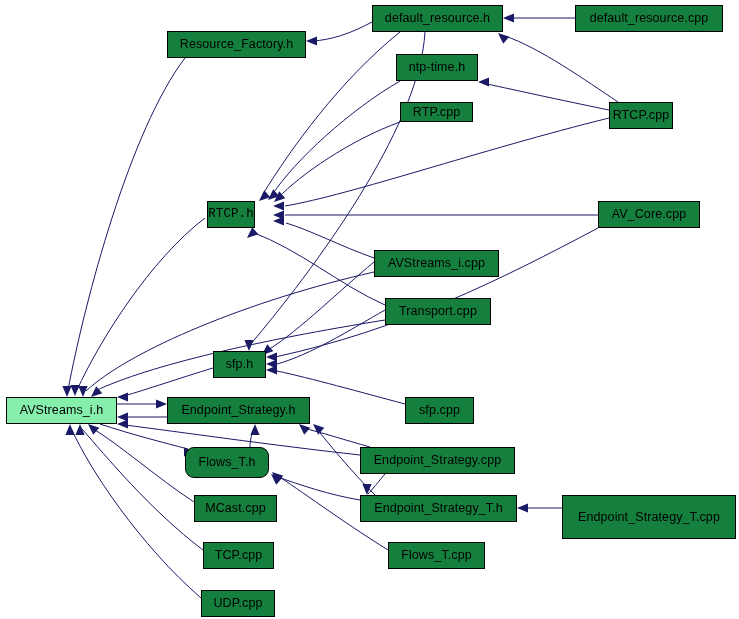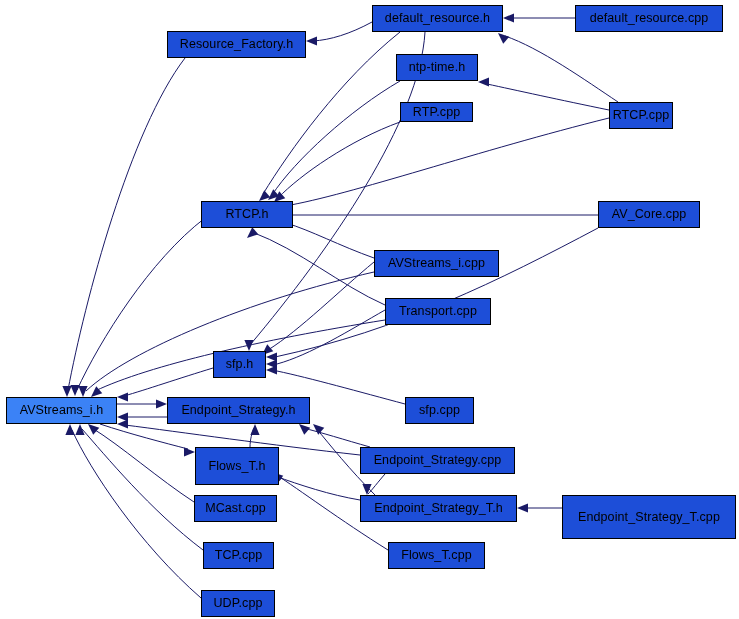--- a/index.html
+++ b/index.html
@@ -23,33 +23,33 @@
     position: absolute;
     left: 0;
     top: 0;
     width: 739px;
     height: 619px;
   }
   .node {
     position: absolute;
     box-sizing: border-box;
     border: 1px solid #000000;
-    background: #1d4ed8;
+    background: #15803d;
     color: #000000;
     font-size: 12.5px;
     line-height: 1;
     display: flex;
     align-items: center;
     justify-content: center;
     white-space: nowrap;
     letter-spacing: 0.1px;
     z-index: 5;
   }
   .node.highlight {
-    background: #3b82f6;
+    background: #86efac;
   }
   .edge-path {
     fill: none;
     stroke: #1a1a66;
     stroke-width: 1;
   }
   .edge-head {
     fill: #1a1a66;
     stroke: none;
   }
@@ -142,21 +142,21 @@
       </div>
       <div class="node" style="left: 396px; top: 54px; width: 82px; height: 27px;">
         <span>ntp-time.h</span>
       </div>
       <div class="node" style="left: 400px; top: 102px; width: 73px; height: 20px;">
         <span>RTP.cpp</span>
       </div>
       <div class="node" style="left: 609px; top: 102px; width: 64px; height: 27px;">
         <span>RTCP.cpp</span>
       </div>
-      <div class="node" style="left: 201px; top: 201px; width: 92px; height: 27px;">
+      <div class="node" style="left: 207px; top: 201px; width: 48px; height: 27px; font-family: Liberation Mono, monospace;">
         <span>RTCP.h</span>
       </div>
       <div class="node" style="left: 598px; top: 201px; width: 102px; height: 27px;">
         <span>AV_Core.cpp</span>
       </div>
       <div class="node" style="left: 374px; top: 250px; width: 125px; height: 27px;">
         <span>AVStreams_i.cpp</span>
       </div>
       <div class="node" style="left: 385px; top: 298px; width: 106px; height: 27px;">
         <span>Transport.cpp</span>
@@ -166,21 +166,21 @@
       </div>
       <div class="node highlight" style="left: 6px; top: 397px; width: 111px; height: 27px;">
         <span>AVStreams_i.h</span>
       </div>
       <div class="node" style="left: 167px; top: 397px; width: 143px; height: 27px;">
         <span>Endpoint_Strategy.h</span>
       </div>
       <div class="node" style="left: 405px; top: 397px; width: 69px; height: 27px;">
         <span>sfp.cpp</span>
       </div>
-      <div class="node" style="left: 195px; top: 447px; width: 84px; height: 38px;">
+      <div class="node" style="left: 185px; top: 447px; width: 84px; height: 31px; border-radius: 9px;">
         <span>Flows_T.h</span>
       </div>
       <div class="node" style="left: 360px; top: 447px; width: 155px; height: 27px; justify-content: center;">
         <span>Endpoint_Strategy.cpp</span>
       </div>
       <div class="node" style="left: 194px; top: 495px; width: 83px; height: 27px;">
         <span>MCast.cpp</span>
       </div>
       <div class="node" style="left: 360px; top: 495px; width: 157px; height: 27px;">
         <span>Endpoint_Strategy_T.h</span>

